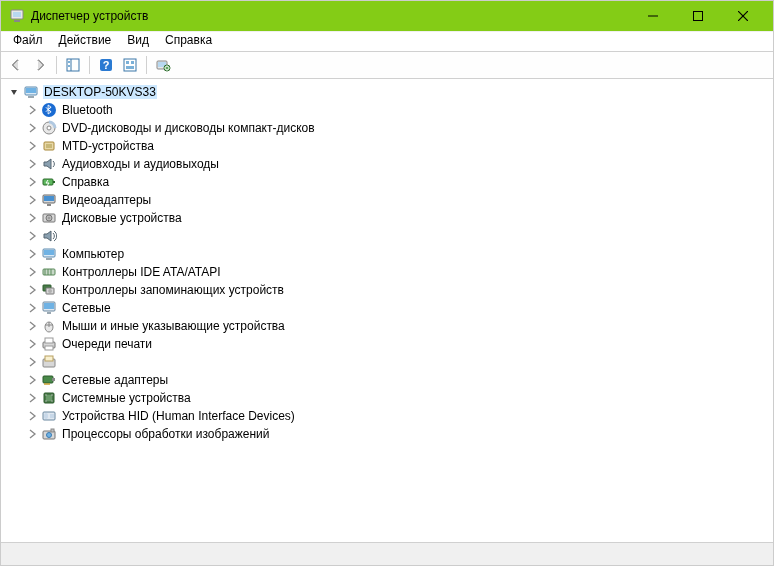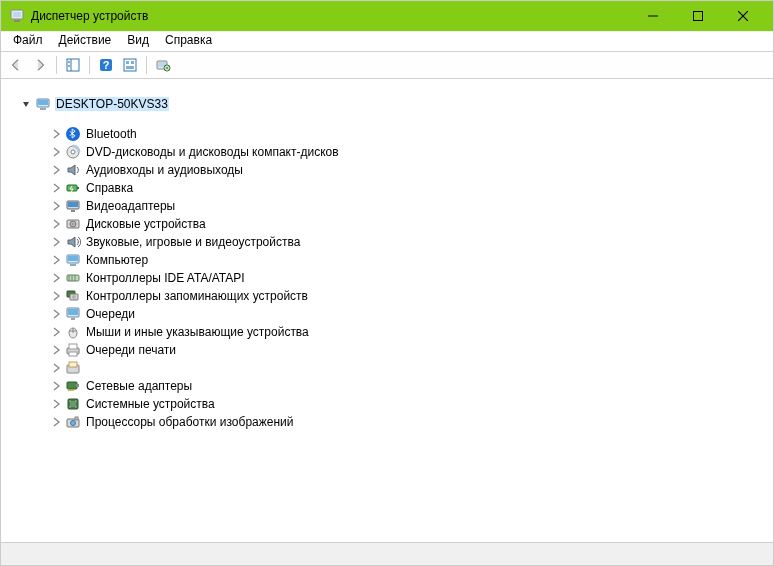--- a/index.html
+++ b/index.html
@@ -71,21 +71,21 @@
     margin: 0 3px;
   }
   .tree-area {
     flex: 1;
     overflow: auto;
     padding: 4px 0 0 0;
     border-bottom: 1px solid #d0d0d0;
   }
   .tree {
     list-style: none;
-    margin: 12px;
+    margin: 0;
     padding: 0 0 0 6px;
   }
   .tree-row {
     display: flex;
     align-items: center;
     height: 18px;
     gap: 2px;
     white-space: nowrap;
   }
   .tree-row.selected .label {
@@ -260,20 +260,36 @@
   </li>
           <li>
     <div class="tree-row child">
       <span class="expander">
         <svg width="10" height="10" viewBox="0 0 10 10">
                   <path d="M3 1 L8 5 L3 9" fill="none" stroke="#888" stroke-width="1.3"></path>
                 </svg>
       </span>
       <span class="node-icon">
                 <svg width="16" height="16" viewBox="0 0 16 16">
+                  <rect x="3" y="4" width="10" height="8" rx="1" fill="#e8d8a8" stroke="#a88838"></rect>
+                  <rect x="5" y="6" width="6" height="4" fill="#c8b878"></rect>
+                </svg>
+              </span>
+      <span class="label">MTD-устройства</span>
+    </div>
+  </li>
+          <li>
+    <div class="tree-row child">
+      <span class="expander">
+        <svg width="10" height="10" viewBox="0 0 10 10">
+                  <path d="M3 1 L8 5 L3 9" fill="none" stroke="#888" stroke-width="1.3"></path>
+                </svg>
+      </span>
+      <span class="node-icon">
+                <svg width="16" height="16" viewBox="0 0 16 16">
                   <path d="M3 6 L6 6 L10 3 L10 13 L6 10 L3 10 Z" fill="#8aa0b0" stroke="#556570"></path>
                   <path d="M12 5 A4 4 0 0 1 12 11" fill="none" stroke="#556570"></path>
                 </svg>
               </span>
       <span class="label">Аудиовходы и аудиовыходы</span>
     </div>
   </li>
           <li>
     <div class="tree-row child">
       <span class="expander">
@@ -331,21 +347,20 @@
         <svg width="10" height="10" viewBox="0 0 10 10">
                   <path d="M3 1 L8 5 L3 9" fill="none" stroke="#888" stroke-width="1.3"></path>
                 </svg>
       </span>
       <span class="node-icon">
                 <svg width="16" height="16" viewBox="0 0 16 16">
                   <path d="M3 6 L6 6 L10 3 L10 13 L6 10 L3 10 Z" fill="#8aa0b0" stroke="#556570"></path>
                   <path d="M12 5 A4 4 0 0 1 12 11 M13 3 A6 6 0 0 1 13 13" fill="none" stroke="#556570"></path>
                 </svg>
               </span>
-      <span class="label">Звуковые, игровые и видеоустройства</span>
     </div>
   </li>
           <li>
     <div class="tree-row child">
       <span class="expander">
         <svg width="10" height="10" viewBox="0 0 10 10">
                   <path d="M3 1 L8 5 L3 9" fill="none" stroke="#888" stroke-width="1.3"></path>
                 </svg>
       </span>
       <span class="node-icon">
@@ -400,21 +415,21 @@
                   <path d="M3 1 L8 5 L3 9" fill="none" stroke="#888" stroke-width="1.3"></path>
                 </svg>
       </span>
       <span class="node-icon">
                 <svg width="16" height="16" viewBox="0 0 16 16">
                   <rect x="2" y="2" width="12" height="9" rx="1" fill="#e0e8f0" stroke="#6a88a0"></rect>
                   <rect x="3" y="3" width="10" height="6" fill="#6fb2e4"></rect>
                   <rect x="6" y="12" width="4" height="2" fill="#9aa8b2"></rect>
                 </svg>
               </span>
-      <span class="label">Очереди</span>
+      <span class="label">Сетевые</span>
     </div>
   </li>
           <li>
     <div class="tree-row child">
       <span class="expander">
         <svg width="10" height="10" viewBox="0 0 10 10">
                   <path d="M3 1 L8 5 L3 9" fill="none" stroke="#888" stroke-width="1.3"></path>
                 </svg>
       </span>
       <span class="node-icon">
@@ -489,20 +504,37 @@
                 <svg width="16" height="16" viewBox="0 0 16 16">
                   <rect x="3" y="3" width="10" height="10" rx="1" fill="#4a7a4a" stroke="#2a5a2a"></rect>
                   <rect x="5" y="5" width="6" height="6" fill="#6a9a6a"></rect>
                   <circle cx="5" cy="5" r="0.7" fill="#c0c0c0"></circle>
                   <circle cx="11" cy="5" r="0.7" fill="#c0c0c0"></circle>
                   <circle cx="5" cy="11" r="0.7" fill="#c0c0c0"></circle>
                   <circle cx="11" cy="11" r="0.7" fill="#c0c0c0"></circle>
                 </svg>
               </span>
       <span class="label">Системные устройства</span>
+    </div>
+  </li>
+          <li>
+    <div class="tree-row child">
+      <span class="expander">
+        <svg width="10" height="10" viewBox="0 0 10 10">
+                  <path d="M3 1 L8 5 L3 9" fill="none" stroke="#888" stroke-width="1.3"></path>
+                </svg>
+      </span>
+      <span class="node-icon">
+                <svg width="16" height="16" viewBox="0 0 16 16">
+                  <rect x="2" y="4" width="12" height="8" rx="1" fill="#e0e8f0" stroke="#6a88a0"></rect>
+                  <ellipse cx="5" cy="8" rx="2" ry="3" fill="#c8d8e8"></ellipse>
+                  <rect x="9" y="6" width="4" height="4" fill="#c8d8e8"></rect>
+                </svg>
+              </span>
+      <span class="label">Устройства HID (Human Interface Devices)</span>
     </div>
   </li>
           <li>
     <div class="tree-row child">
       <span class="expander">
         <svg width="10" height="10" viewBox="0 0 10 10">
                   <path d="M3 1 L8 5 L3 9" fill="none" stroke="#888" stroke-width="1.3"></path>
                 </svg>
       </span>
       <span class="node-icon">

